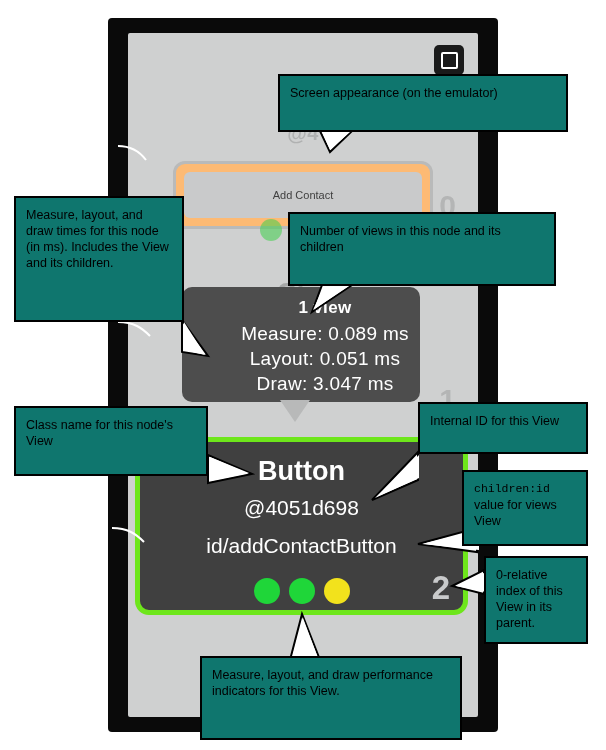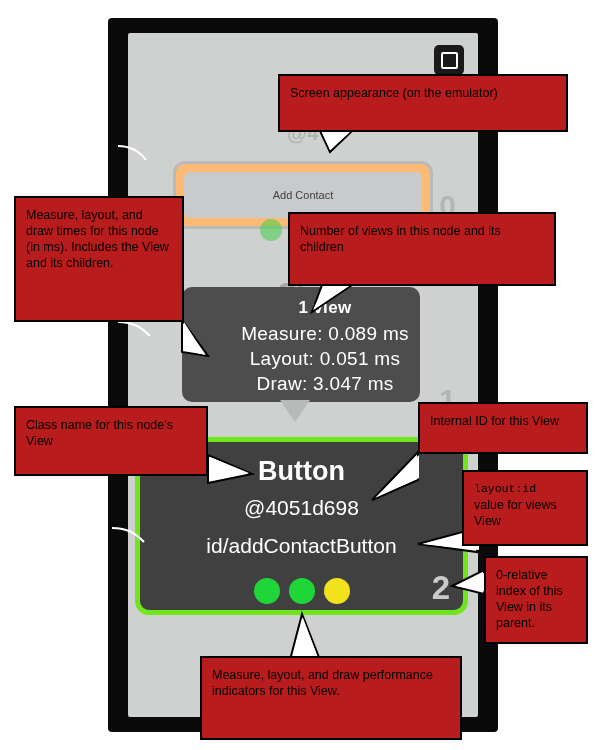--- a/index.html
+++ b/index.html
@@ -229,21 +229,21 @@
     right: 13px;
     bottom: 3px;
     font-size: 33px;
     font-weight: bold;
     color: #c9cacb;
   }
 
   
   .callout {
     position: absolute;
-    background: #b91c1c;
+    background: #0f766e;
     border: 2px solid #000000;
     box-sizing: border-box;
     font-size: 12.5px;
     line-height: 16px;
     color: #000000;
     padding: 9px 10px;
     z-index: 30;
   }
   .callout .mono-line {
     font-family: "Liberation Mono", monospace;
@@ -357,21 +357,21 @@
 
   <div class="callout" style="left:14px; top:406px; width:194px; height:70px;">
     <span>Class name for this node's View</span>
   </div>
 
   <div class="callout" style="left:418px; top:402px; width:170px; height:52px;">
     <span>Internal ID for this View</span>
   </div>
 
   <div class="callout" style="left:462px; top:470px; width:126px; height:76px;">
-    <div class="mono-line">layout:id</div>
+    <div class="mono-line">children:id</div>
     <div>value for views View</div>
   </div>
 
   <div class="callout" style="left:484px; top:556px; width:104px; height:88px;">
     <span>0-relative index of this View in its parent.</span>
   </div>
 
   <div class="callout" style="left:200px; top:656px; width:262px; height:84px;">
     <span>Measure, layout, and draw performance indicators for this View.</span>
   </div>

